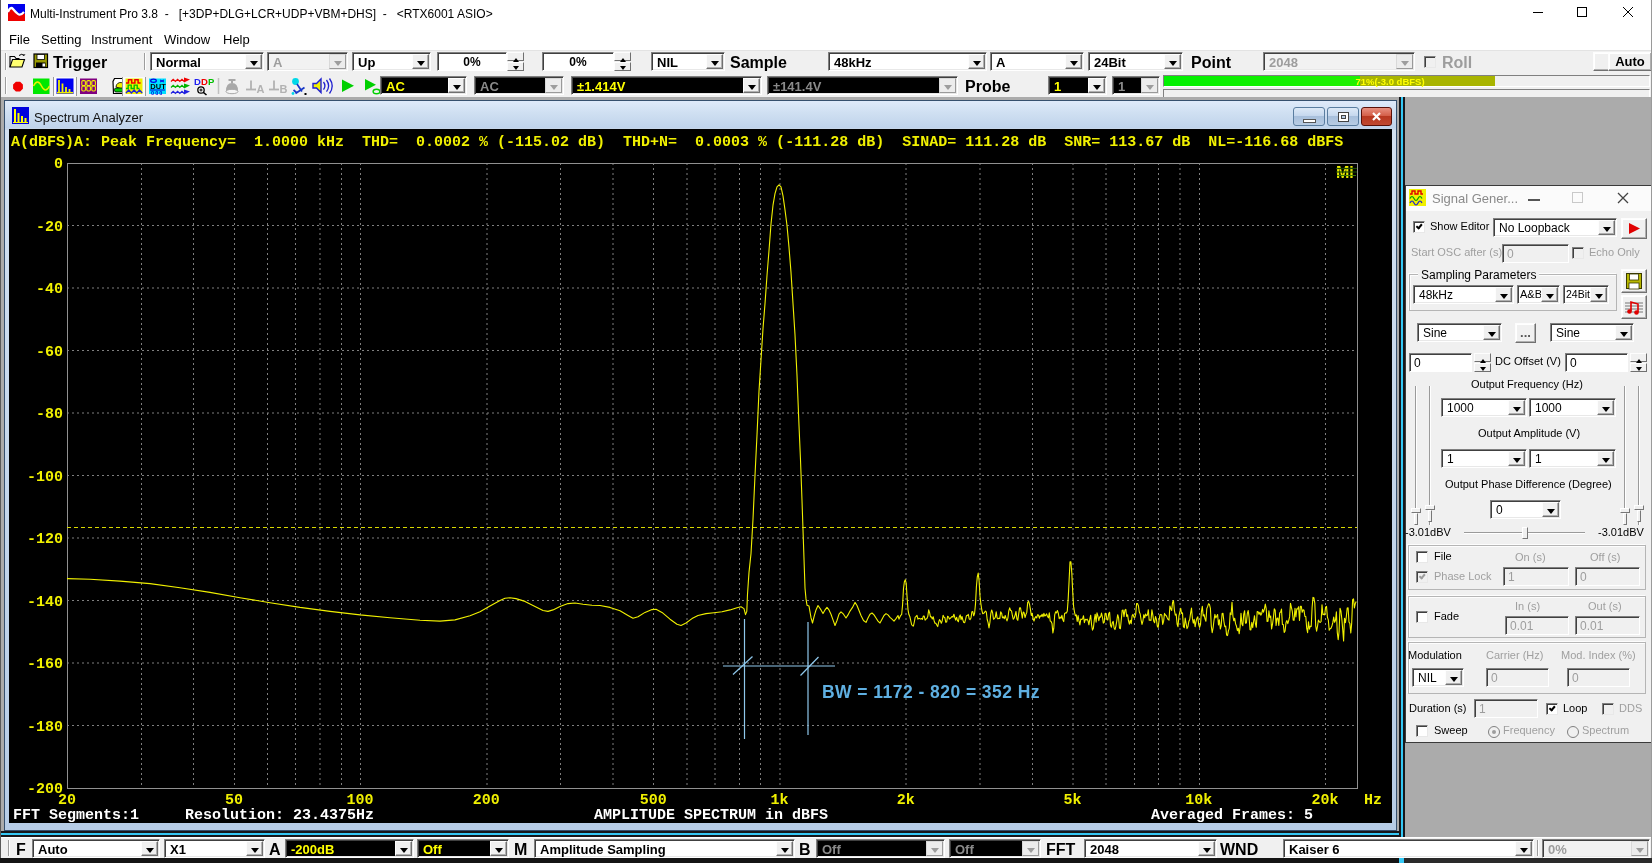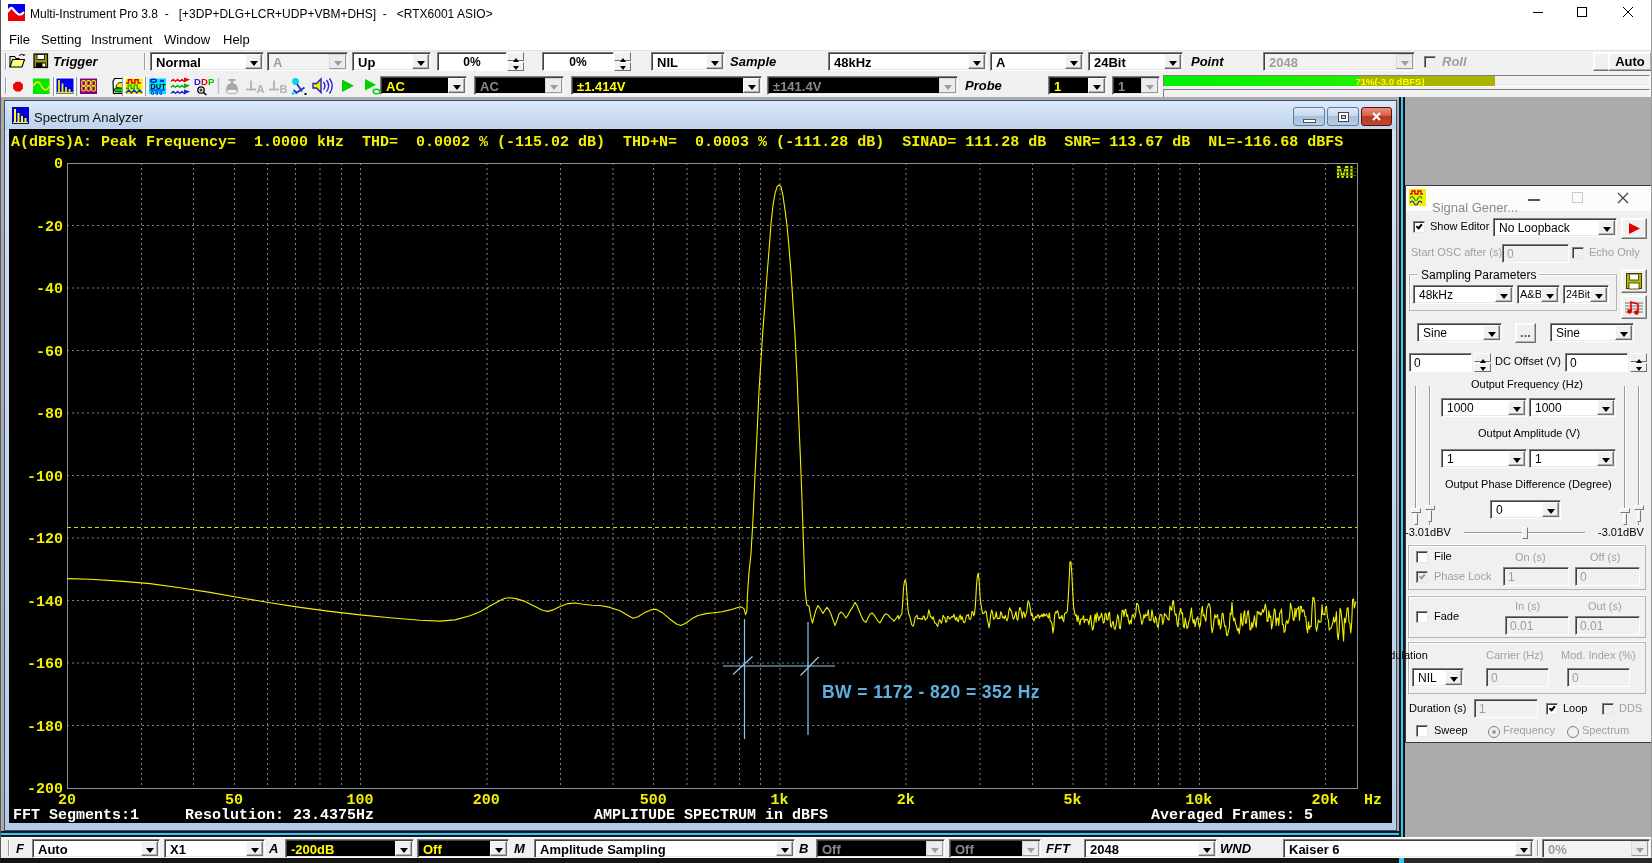--- a/index.html
+++ b/index.html
@@ -2,21 +2,21 @@
 <html><head><meta charset="utf-8"><style>
 *{margin:0;padding:0;box-sizing:border-box;}
 html,body{width:1652px;height:863px;overflow:hidden;background:#ababab;
  font-family:"Liberation Sans",sans-serif;-webkit-font-smoothing:antialiased;}
 .abs{position:absolute;}
 #titlebar{left:0;top:0;width:1652px;height:26px;background:#ffffff;border-left:1px solid #555;border-right:1px solid #9a9a9a;}
 #titletext{left:30px;top:6.5px;font-size:12px;color:#000;}
 #menubar{left:0;top:26px;width:1652px;height:24px;background:#ffffff;border-left:1px solid #9a9a9a;border-right:1px solid #9a9a9a;}
 .menuitem{top:31.5px;font-size:13px;color:#000;position:absolute;}
 #tb1{left:0;top:50px;width:1652px;height:24px;background:#f0f0f0;border-top:1px solid #e3e3e3;}
-.lbl{position:absolute;font-size:13px;font-weight:bold;color:#000;white-space:nowrap;font-style:italic;}
+.lbl{position:absolute;font-size:16px;font-weight:bold;color:#000;white-space:nowrap;}
 .lbl.gray{color:#9d9d9d;}
 .combo{position:absolute;height:19px;background:#fff;border:1px solid;border-color:#808080 #fff #fff #808080;box-shadow:inset 1px 1px 0 #404040, inset -1px -1px 0 #e8e8e8;}
 .combo .txt{position:absolute;left:5px;top:2px;font-size:13px;font-weight:bold;color:#000;white-space:nowrap;}
 .combo .arr{position:absolute;right:1px;top:1px;bottom:1px;width:17px;background:#f0f0f0;border:1px solid;border-color:#fdfdfd #707070 #707070 #fdfdfd;box-shadow:inset -1px -1px 0 #b0b0b0;}
 .combo .arr:after{content:"";position:absolute;left:4px;top:6px;border:4px solid transparent;border-top:5px solid #000;}
 .combo.dis{background:#f2f2f2;}
 .combo.dis .txt{color:#9d9d9d;font-weight:bold;}
 .combo.dis .arr{border-color:#d9d9d9 #9a9a9a #9a9a9a #d9d9d9;box-shadow:none;background:#ececec;}
 .combo.dis .arr:after{border-top-color:#9d9d9d;}
 .combo.blk{background:#000;}
@@ -351,21 +351,21 @@
     <text x="822" y="698" font-family="Liberation Sans" font-weight="bold" font-size="17.5" letter-spacing="0.45" fill="#5fb0e2">BW = 1172 - 820 = 352 Hz</text>
   </svg>
 <div class="abs" style="left:1405px;top:185px;width:247px;height:558px;background:#f0f0f0;border:1px solid #3a3a3a;border-right:none"></div>
 <div class="abs" style="left:1406px;top:186px;width:246px;height:25px;background:#fbfbfb"></div>
 <svg class="abs" style="left:1409px;top:189px" width="18" height="18">
 <rect x="0" y="0" width="17" height="17" fill="#f0f000"></rect>
 <path d="M1 5 h2 v-3 h3 v3 h3 v-3 h3 v3 h2" fill="none" stroke="#e00000" stroke-width="1.4"></path>
 <path d="M1 9.5 q2 -4 4 0 t4 0 t4 0" fill="none" stroke="#00a000" stroke-width="1.2"></path>
 <path d="M1 14 q2 -4 4 0 t4 0 t4 0" fill="none" stroke="#2020d0" stroke-width="1.2"></path>
 </svg>
-<div class="abs" style="left:1432px;top:200px;font-size:13px;color:#8a8a8a">Signal Gener...</div>
+<div class="abs" style="left:1432px;top:191px;font-size:13px;color:#8a8a8a">Signal Gener...</div>
 <div class="abs" style="left:1528px;top:199px;width:12px;height:1.5px;background:#555"></div>
 <div class="abs" style="left:1572px;top:192px;width:11px;height:11px;border:1.5px solid #c9c9c9"></div>
 <svg class="abs" style="left:1616px;top:191px" width="14" height="14">
     <path d="M2 2 L12 12 M12 2 L2 12" stroke="#444" stroke-width="1.3"></path>
   </svg>
 <div class="chk" style="left:1413px;top:221px">
     <div class="m"></div>
   </div>
 <div class="sg-lbl" style="left:1430px;top:220px">Show Editor</div>
 <div class="combo " style="left:1493px;top:218px;width:124px">
@@ -484,21 +484,21 @@
 <div class="field dis" style="left:1503px;top:567px;width:66px">1</div>
 <div class="field dis" style="left:1575px;top:567px;width:65px">0</div>
 <div class="group" style="left:1408px;top:596px;width:238px;height:42px"></div>
 <div class="chk" style="left:1416px;top:611px"></div>
 <div class="sg-lbl" style="left:1434px;top:610px">Fade</div>
 <div class="sg-lbl gray" style="left:1515px;top:600px">In (s)</div>
 <div class="sg-lbl gray" style="left:1588px;top:600px">Out (s)</div>
 <div class="field dis" style="left:1505px;top:616px;width:64px">0.01</div>
 <div class="field dis" style="left:1575px;top:616px;width:65px">0.01</div>
 <div class="group" style="left:1408px;top:642px;width:238px;height:52px"></div>
-<div class="sg-lbl" style="left:1374px;top:649px">Modulation</div>
+<div class="sg-lbl" style="left:1408px;top:649px">Modulation</div>
 <div class="sg-lbl gray" style="left:1486px;top:649px">Carrier (Hz)</div>
 <div class="sg-lbl gray" style="left:1561px;top:649px">Mod. Index (%)</div>
 <div class="combo " style="left:1412px;top:668px;width:52px">
     <div class="txt" style="font-weight:normal;font-size:12px">NIL</div>
     <div class="arr"></div>
   </div>
 <div class="field dis" style="left:1486px;top:668px;width:63px">0</div>
 <div class="field dis" style="left:1567px;top:668px;width:63px">0</div>
 <div class="sg-lbl" style="left:1409px;top:702px">Duration (s)</div>
 <div class="field dis" style="left:1474px;top:699px;width:64px">1</div>

